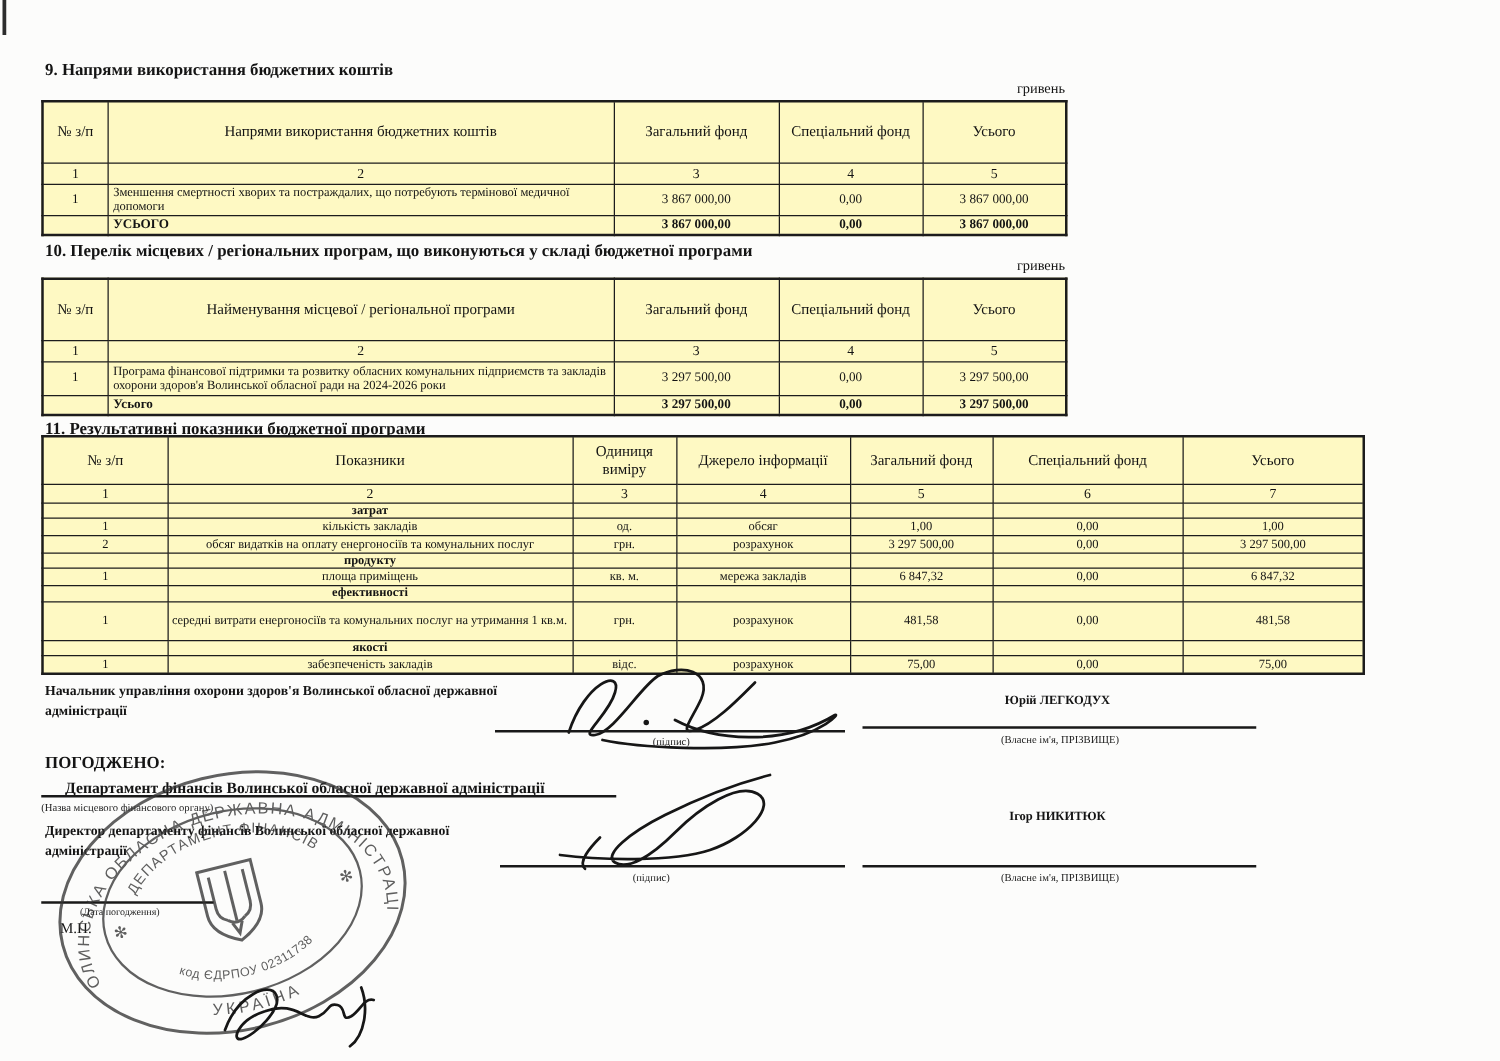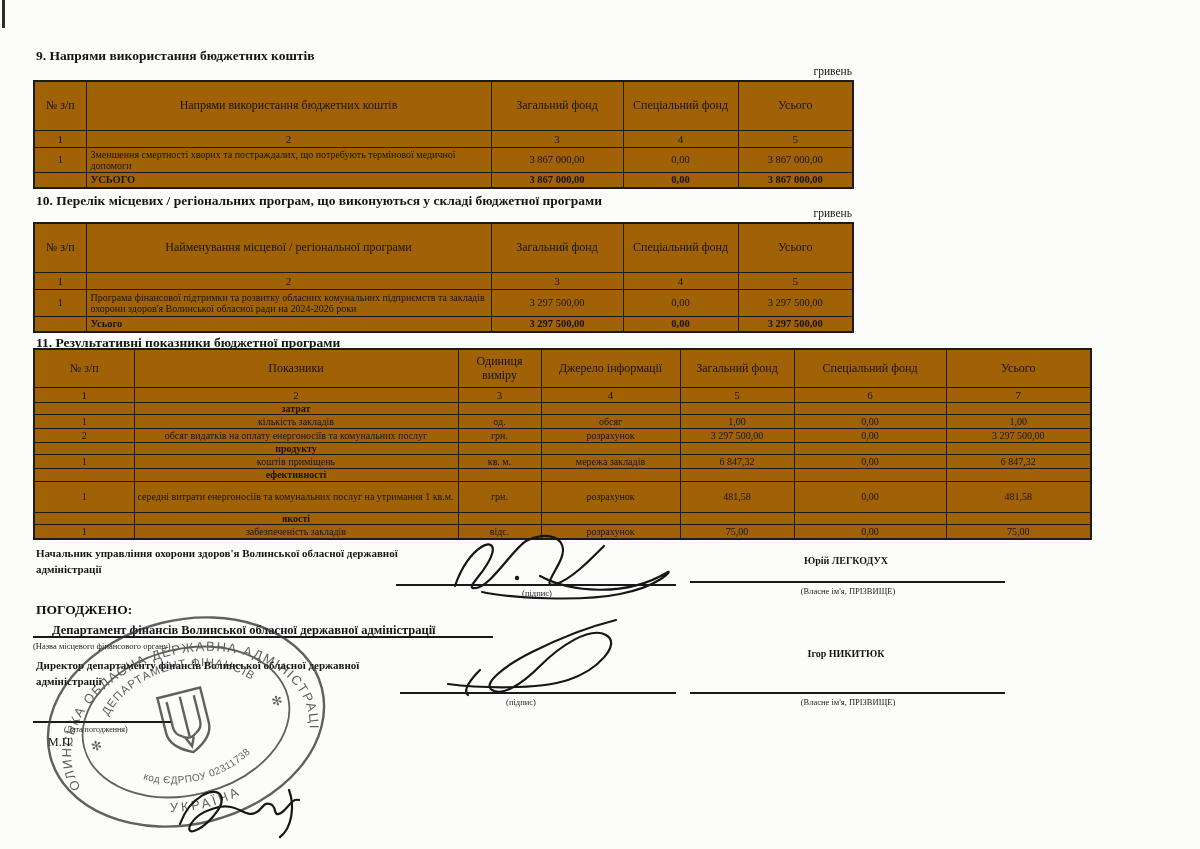--- a/index.html
+++ b/index.html
@@ -1,21 +1,21 @@
 <!DOCTYPE html>
 <html><head>
 <meta charset="utf-8">
 <style>
   html,body{margin:0;padding:0;background:#e8e8e8;}
   .page{position:relative;width:1200px;height:849px;background:#fcfcfb;
         font-family:"Liberation Serif","DejaVu Serif",serif;color:#141414;overflow:hidden;}
   .abs{position:absolute;}
   .sec-title{font-size:13.5px;font-weight:bold;}
   .currency{font-size:11.5px;text-align:right;width:80px;}
-  table{border-collapse:collapse;table-layout:fixed;position:absolute;background:#a16207;}
+  table{border-collapse:collapse;table-layout:fixed;position:absolute;background:#fef9c3;}
   .doc-table{border:2px solid #1c1c1c;}
   .doc-table td,.doc-table th{border:1.5px solid #1c1c1c;padding:0 3px;overflow:hidden;
         font-weight:normal;text-align:center;vertical-align:middle;line-height:1.12;}
   .t9{left:33px;top:80px;width:819px;}
   .t10{left:33px;top:222px;width:819px;}
   .t11{left:33px;top:348px;width:1057px;}
   .hrow th{font-size:12px;height:48px;}
   .t11 .hrow th{height:37px;font-size:12px;}
   .nrow td{font-size:11px;height:16px;}
   .t11 .nrow td{height:14px;}
@@ -194,21 +194,21 @@
       <td></td>
           <td class="glabel">продукту</td>
       <td></td>
           <td></td>
           <td></td>
           <td></td>
           <td></td>
     </tr>
     <tr class="drow">
       <td>1</td>
-      <td>коштів приміщень</td>
+      <td>площа приміщень</td>
       <td>кв. м.</td>
       <td>мережа закладів</td>
       <td>6 847,32</td>
       <td>0,00</td>
       <td>6 847,32</td>
     </tr>
     <tr class="grow">
       <td></td>
           <td class="glabel">ефективності</td>
       <td></td>

